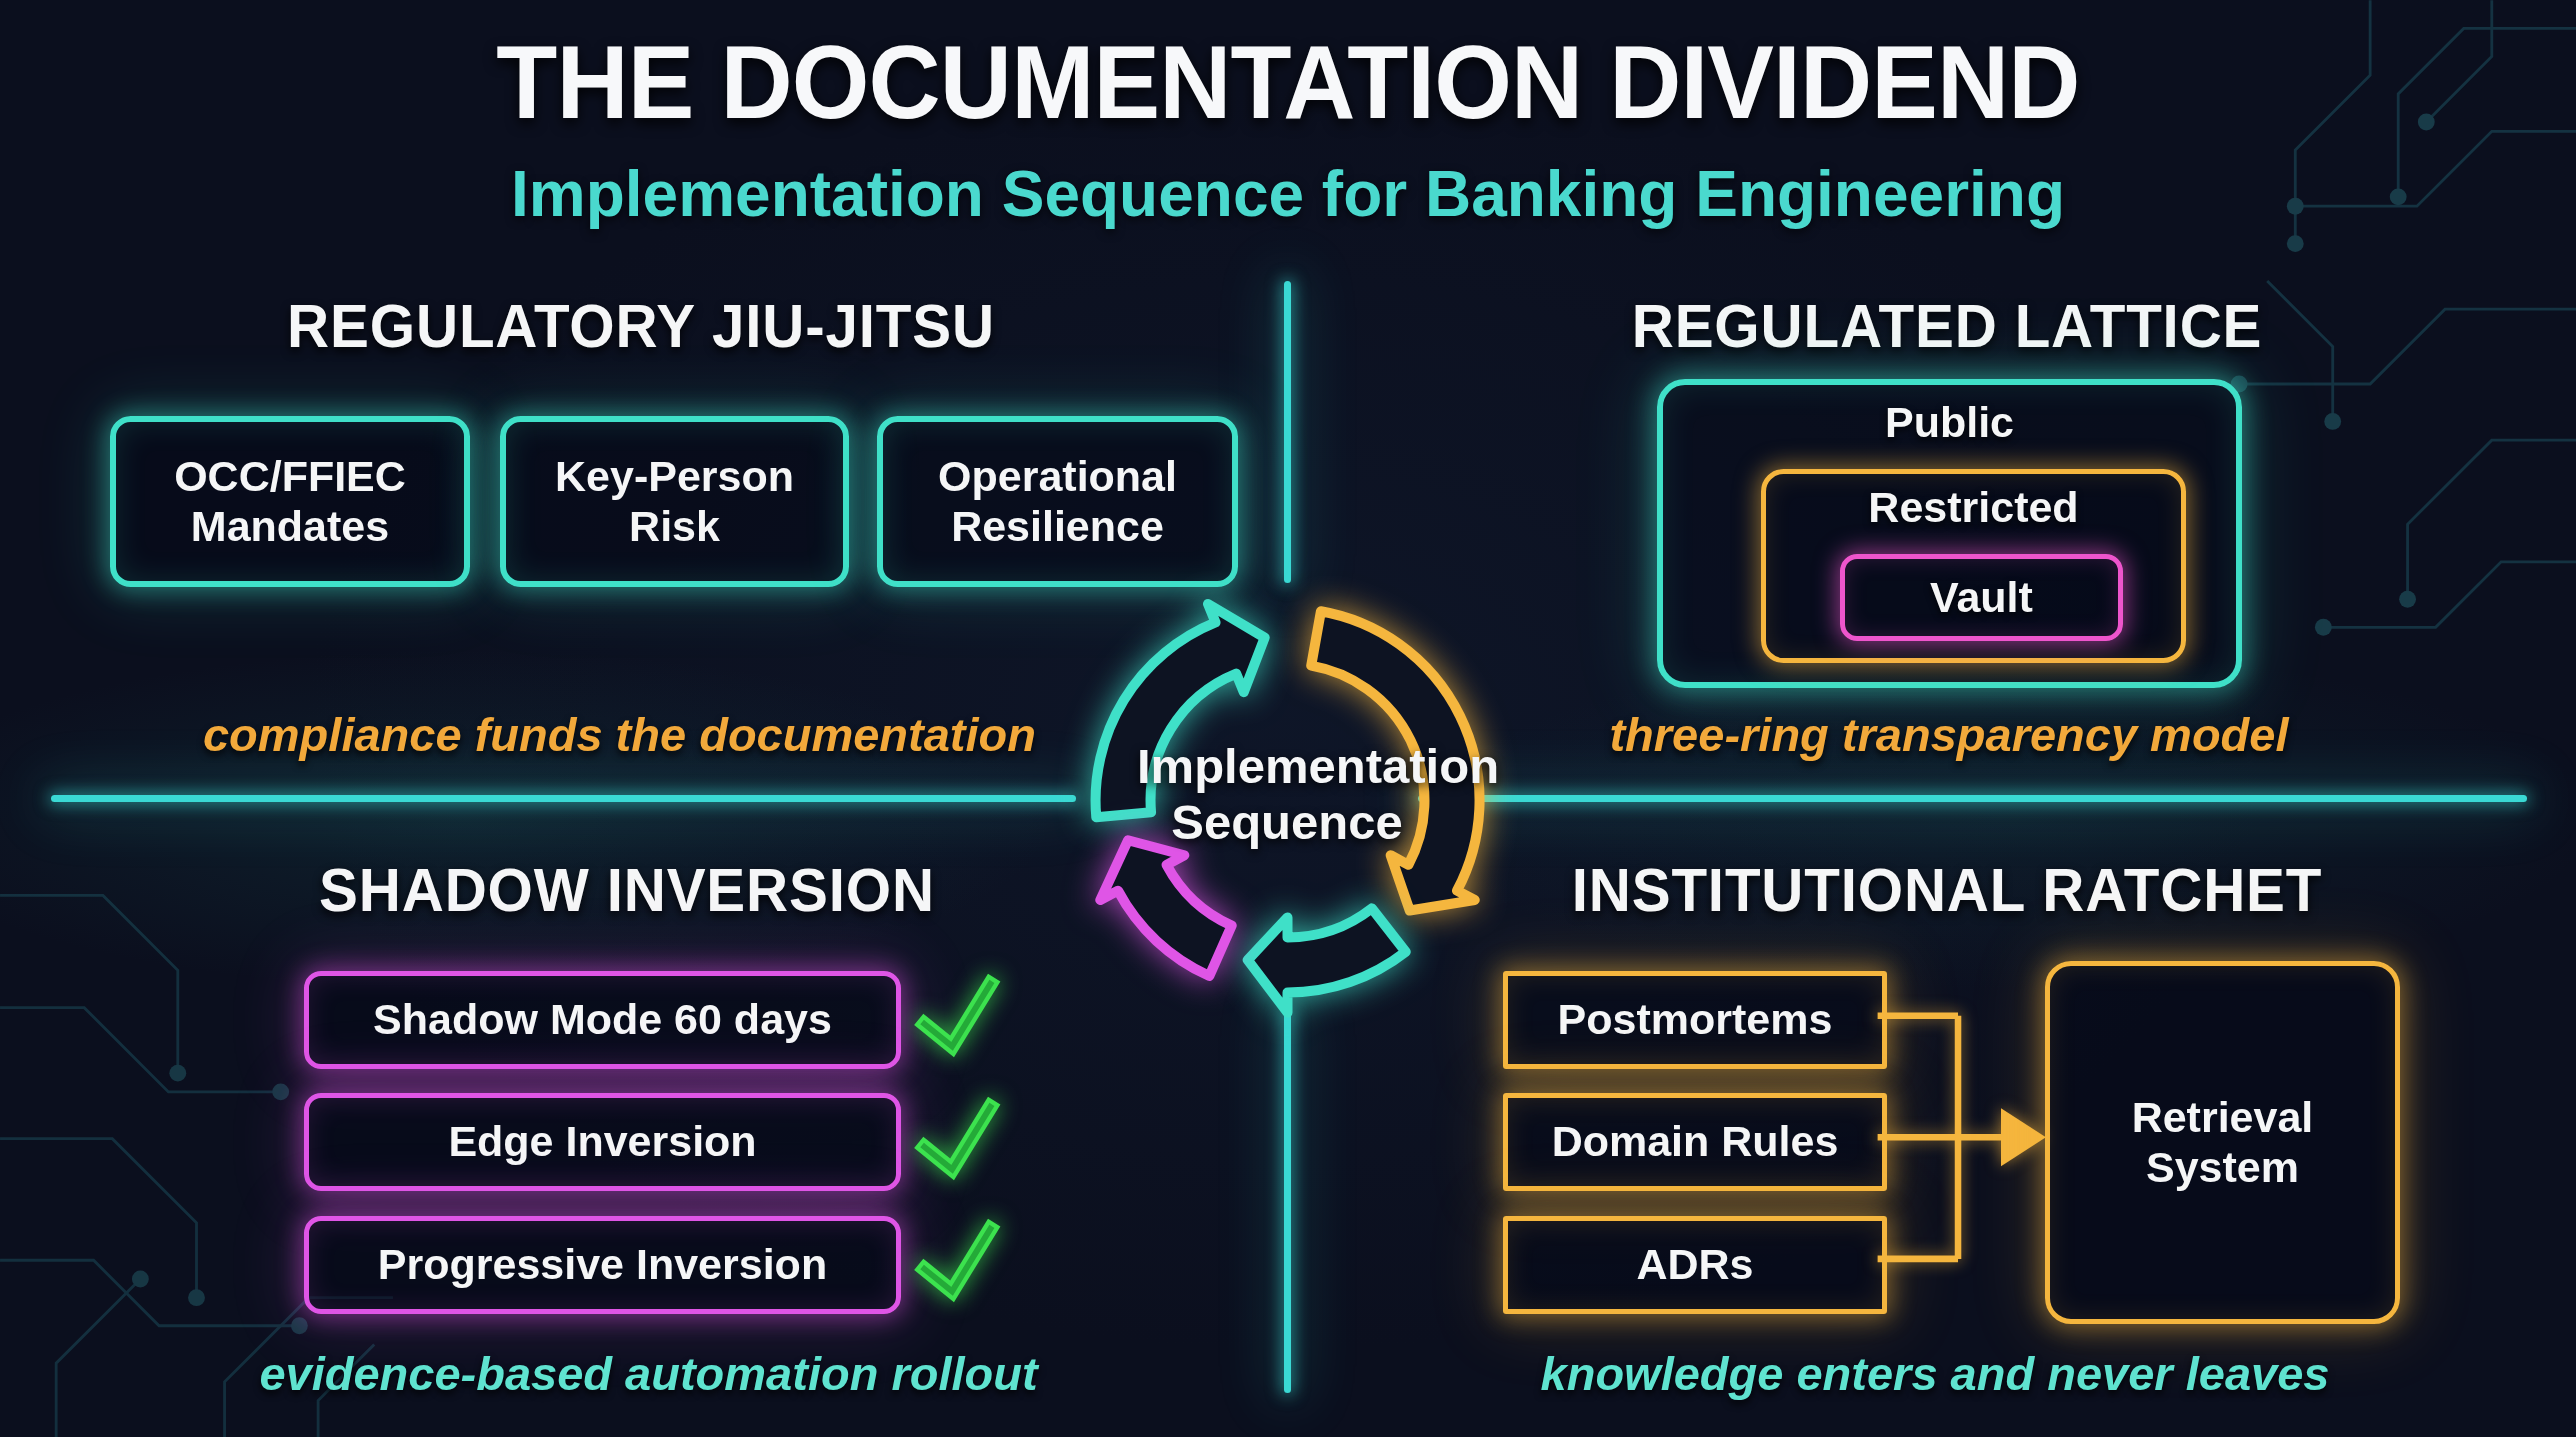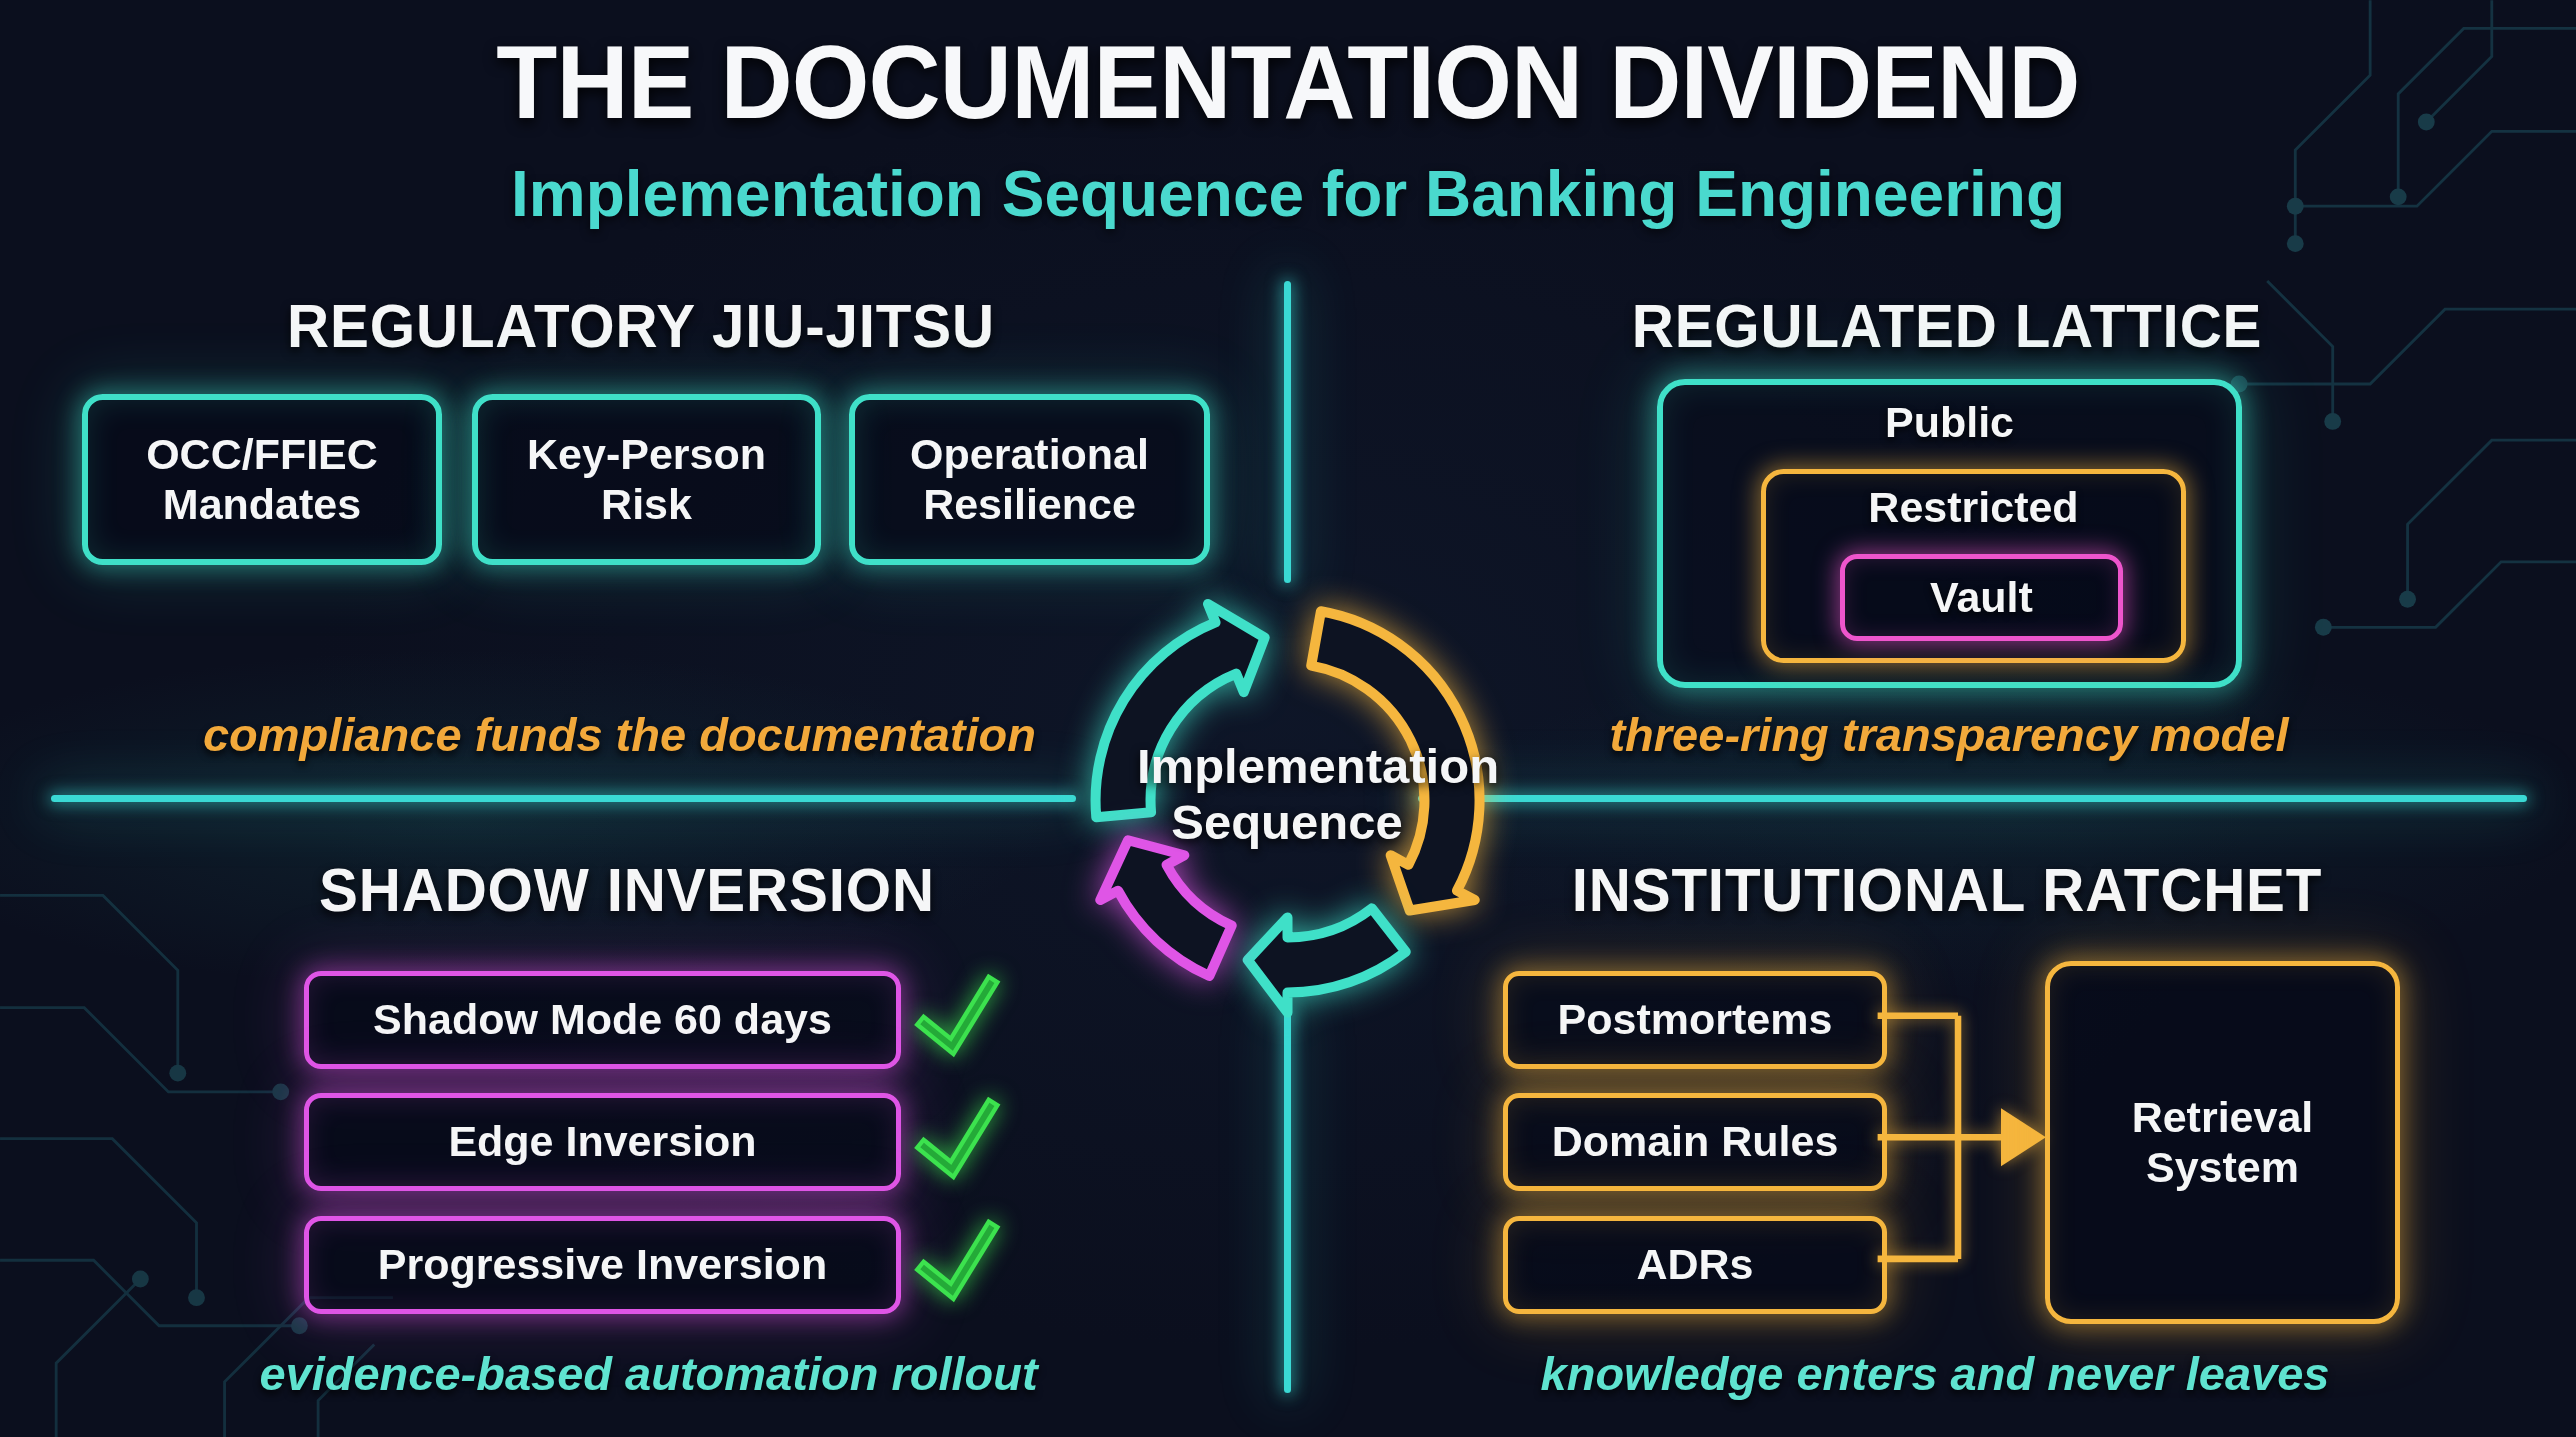--- a/index.html
+++ b/index.html
@@ -34,24 +34,24 @@
   }
   .teal-box{
     border:6.6px solid #3fe0c8;border-radius:20.6px;
     box-shadow:0 0 24px 3.7px rgba(63,224,200,.45), 0 0 66px 11.2px rgba(63,224,200,.14), inset 0 0 32px rgba(63,224,200,.14);
   }
   .magenta-box{
     border:5.6px solid #df55e6;border-radius:17px;
     box-shadow:0 0 24px 3.7px rgba(223,85,230,.45), 0 0 66px 11.2px rgba(223,85,230,.15), inset 0 0 28px rgba(223,85,230,.14);
   }
   .orange-box{
-    border:5.6px solid #f5b63e;border-radius:16px;
+    border:5.6px solid #f5b63e;border-radius:3px;
     box-shadow:0 0 24px 3.7px rgba(245,182,62,.45), 0 0 66px 11.2px rgba(245,182,62,.15), inset 0 0 28px rgba(245,182,62,.12);
   }
-  .tl-box{top:394px;height:159px;font-size:43px;}
+  .tl-box{top:416px;height:159px;font-size:43px;margin-left:28px;}
   .small-box{height:88px;font-size:43px;white-space:nowrap;}
   .caption{
     position:absolute;text-align:center;font-size:47px;font-weight:700;font-style:italic;
     text-shadow:0 3.7px 7.5px rgba(0,0,0,.8);white-space:nowrap;
   }
   .caption-gold{color:#f2a93b;}
   .caption-teal{color:#5fe3d0;}
   .divider{
     position:absolute;background:#3ad9d4;border-radius:3.7px;
     box-shadow:0 0 15px 2.8px rgba(58,217,212,.55), 0 0 56px 11.2px rgba(58,217,212,.18);

